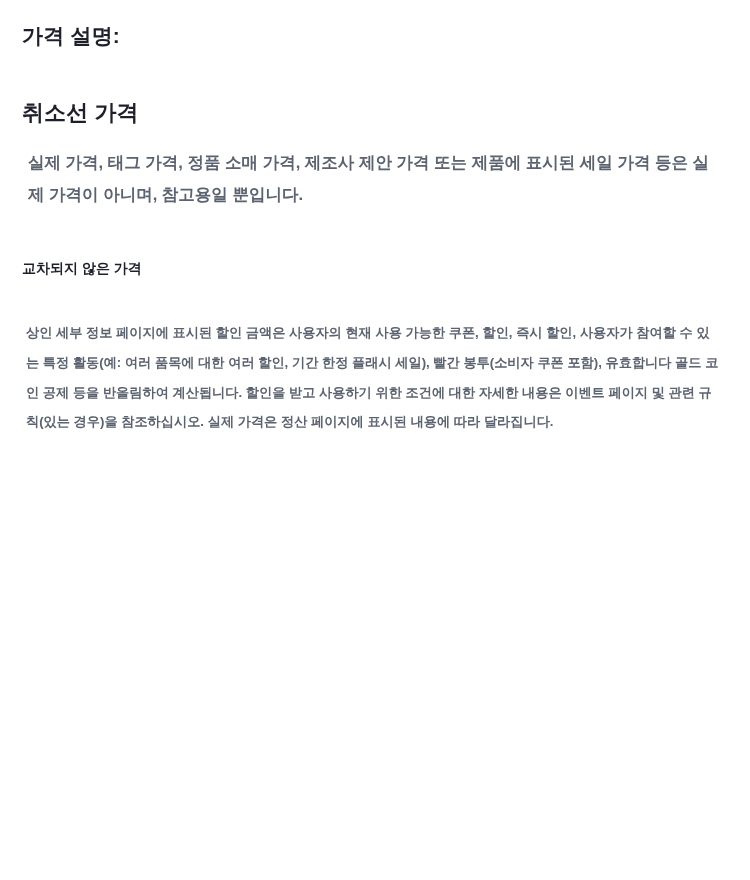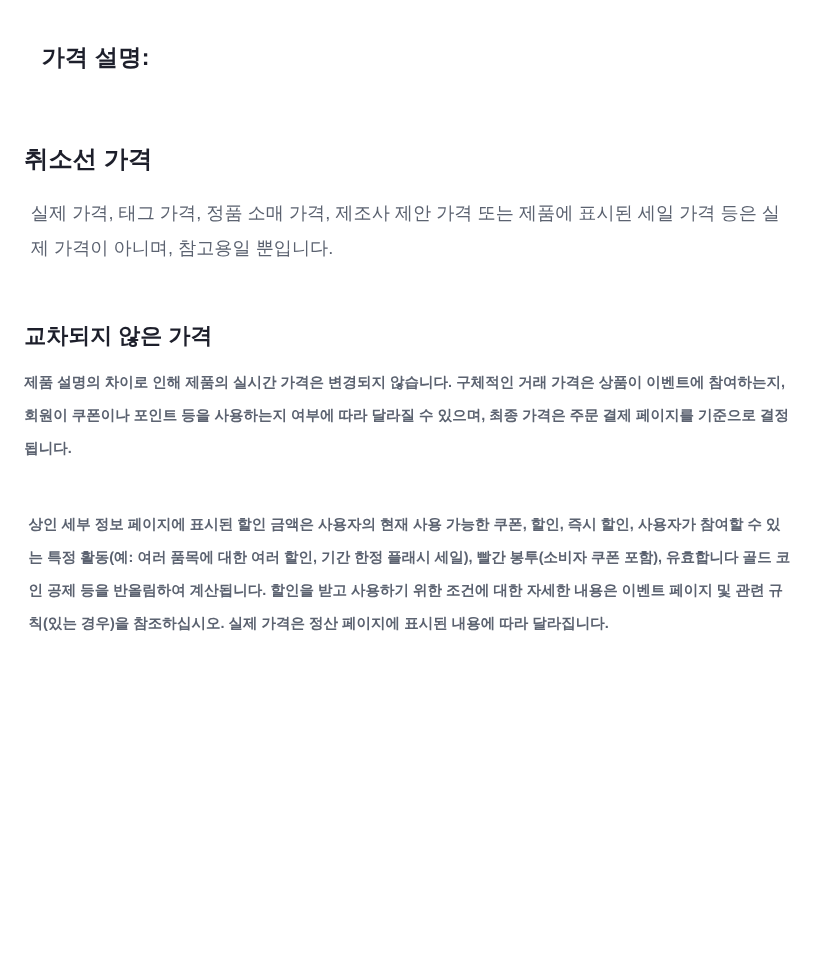--- a/index.html
+++ b/index.html
@@ -15,49 +15,49 @@
   }
   .page {
     position: relative;
     width: 750px;
     height: 880px;
     box-sizing: border-box;
     padding: 0 22px;
     background: #ffffff;
   }
   .doc-title {
-    margin: 16px;
+    margin: 0;
     padding-top: 22px;
     font-size: 21px;
     font-weight: bold;
     color: #1d1f2b;
     letter-spacing: 0.2px;
   }
   .section-heading-lg {
     margin: 0;
     padding-top: 48px;
     font-size: 22px;
     font-weight: bold;
     color: #1d1f2b;
     letter-spacing: 0.1px;
   }
   .lead-paragraph {
     margin: 0;
     padding-top: 18px;
     padding-left: 6px;
     padding-right: 18px;
     font-size: 16.5px;
-    font-weight: normal;
+    font-weight: bold;
     line-height: 1.95;
     color: #5b6270;
   }
   .section-heading-sm {
     margin: 0;
     padding-top: 50px;
-    font-size: 20px;
+    font-size: 14px;
     font-weight: bold;
     color: #1d1f2b;
   }
   .body-paragraph {
     margin: 0;
     padding-top: 14px;
     padding-right: 6px;
     font-size: 13.2px;
     font-weight: bold;
     line-height: 2.25;
@@ -79,21 +79,20 @@
 <div class="page">
 
   <h1 class="doc-title">가격 설명:</h1>
 
   <h2 class="section-heading-lg">취소선 가격</h2>
 
   <p class="lead-paragraph">실제 가격, 태그 가격, 정품 소매 가격, 제조사 제안 가격 또는 제품에 표시된 세일 가격 등은 실제 가격이 아니며, 참고용일 뿐입니다.</p>
 
   <h3 class="section-heading-sm">교차되지 않은 가격</h3>
 
-  <p class="body-paragraph">제품 설명의 차이로 인해 제품의 실시간 가격은 변경되지 않습니다. 구체적인 거래 가격은 상품이 이벤트에 참여하는지, 회원이 쿠폰이나 포인트 등을 사용하는지 여부에 따라 달라질 수 있으며, 최종 가격은 주문 결제 페이지를 기준으로 결정됩니다.</p>
 
   <div class="gap-lg"></div>
 
   <p class="body-paragraph indent">상인 세부 정보 페이지에 표시된 할인 금액은 사용자의 현재 사용 가능한 쿠폰, 할인, 즉시 할인, 사용자가 참여할 수 있는 특정 활동(예: 여러 품목에 대한 여러 할인, 기간 한정 플래시 세일), 빨간 봉투(소비자 쿠폰 포함), 유효합니다 골드 코인 공제 등을 반올림하여 계산됩니다. 할인을 받고 사용하기 위한 조건에 대한 자세한 내용은 이벤트 페이지 및 관련 규칙(있는 경우)을 참조하십시오. 실제 가격은 정산 페이지에 표시된 내용에 따라 달라집니다.</p>
 
   <div class="gap-md"></div>
 
 
 </div>
 

